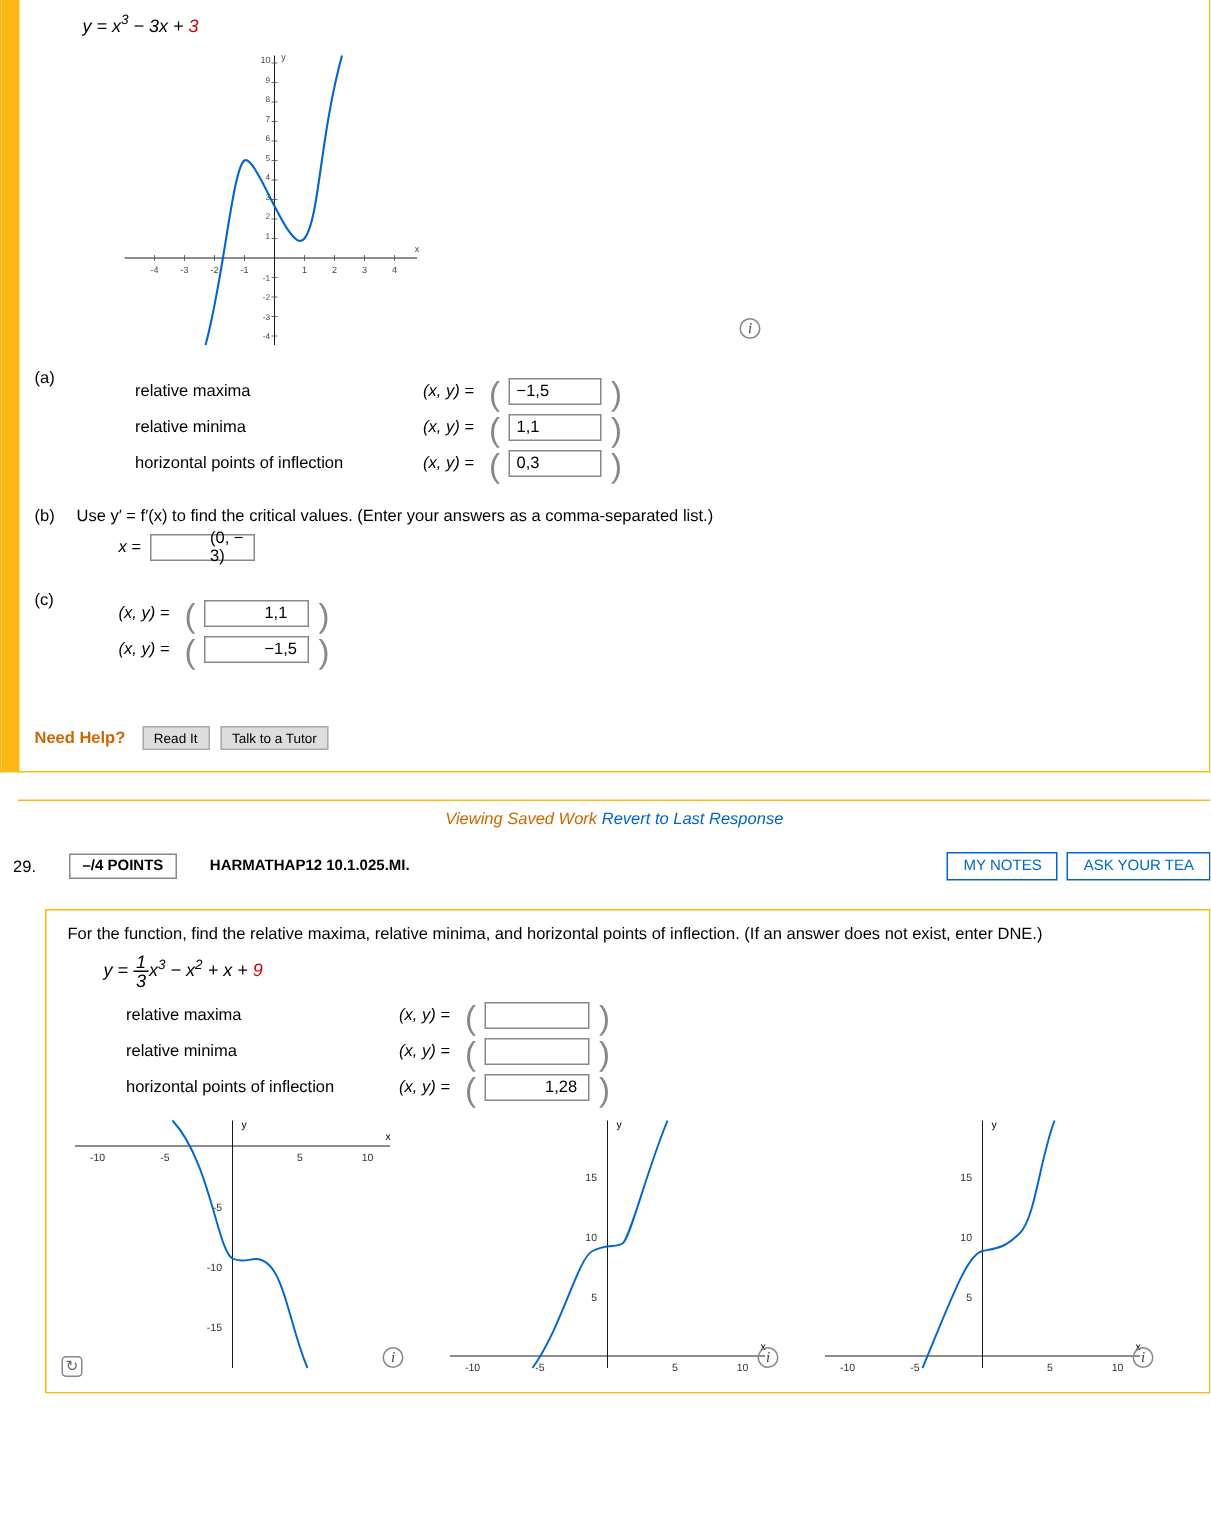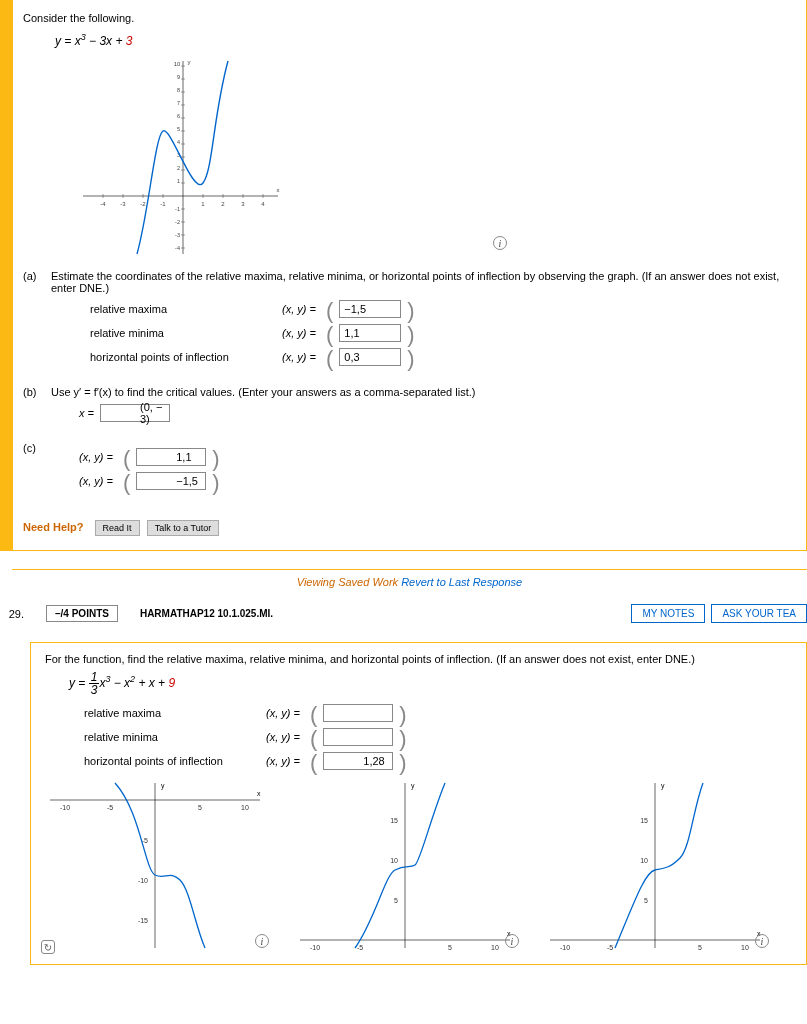--- a/index.html
+++ b/index.html
@@ -30,21 +30,21 @@
   .row { display: flex; align-items: center; margin: 6px 0; gap: 6px; }
   .label-col { width: 160px; display:inline-block;margin-left:39px; }
   .xy { font-style: italic; width: 60px; display:inline-block; text-align:right; margin-right:4px;}
   .paren { font-size: 22px; color: #888; line-height: 14px; position: relative; top: 2px; }
   .ans-box {
     border: 1px solid #888; background: #fff; height: 18px; width: 62px;
     padding: 2px 4px; font-size: 11px; display: inline-flex; align-items: center;
   }
   .ans-box.wide { width: 70px; padding-left: 39px; }
   .indent-more { margin-left: 28px; }
-  .need-help { margin-top: 24px; }
+  .need-help { margin-top: 36px; }
   .nh-label { color: #c60; font-weight: bold; margin-right: 8px; }
   .nh-btn {
     display: inline-block; background: #ddd; border: 1px solid #aaa;
     font-size: 9px; padding: 2px 7px; margin-right: 4px; cursor: pointer;
   }
   .saved-work {
     border-top: 1px solid #fdb913; text-align: center; font-style: italic;
     padding: 6px 0 4px 0; font-size: 11px; color: #c60;
   }
   .saved-work .link { color: #06c; font-style: italic; }
@@ -64,21 +64,20 @@
     position: absolute; bottom: -4px; left: -4px;
   }
   svg { display: block; }
 </style>
 </head>
 <body>
 
 <div class="q-wrap">
   <div class="orange-bar"></div>
   <div class="q-body">
-    <div class="prompt-line">Consider the following.</div>
     <div class="eqn">y = x<sup>3</sup> − 3x + <span class="red">3</span></div>
 
     <div class="graph-row">
       <svg width="210" height="200" viewBox="0 0 210 200">
         <g stroke="#000" stroke-width="0.6">
           <line x1="10" y1="140" x2="205" y2="140"></line>
           <line x1="110" y1="5" x2="110" y2="198"></line>
         </g>
         <g font-size="6" fill="#444" text-anchor="middle">
           <text x="205" y="136">x</text>
@@ -133,21 +132,20 @@
             <line x1="108" y1="192" x2="112" y2="192"></line>
         </g>
         <path d="M 64 198 C 76 155, 82 80, 90 75 S 120 140, 130 127 S 140 60, 155 5" stroke="#06c" stroke-width="1.4" fill="none"></path>
       </svg>
       <span class="info-icon">i</span>
     </div>
 
     <div class="part">
       <div class="part-label">(a)</div>
       <div class="part-text">
-        <div>Estimate the coordinates of the relative maxima, relative minima, or horizontal points of inflection by observing the graph. (If an answer does not exist, enter DNE.)</div>
         <div class="row">
           <span class="label-col">relative maxima</span>
           <span class="xy">(x, y)  =</span>
           <span class="paren">(</span>
           <span class="ans-box">−1,5</span>
           <span class="paren">)</span>
         </div>
         <div class="row">
           <span class="label-col">relative minima</span>
           <span class="xy">(x, y)  =</span>

